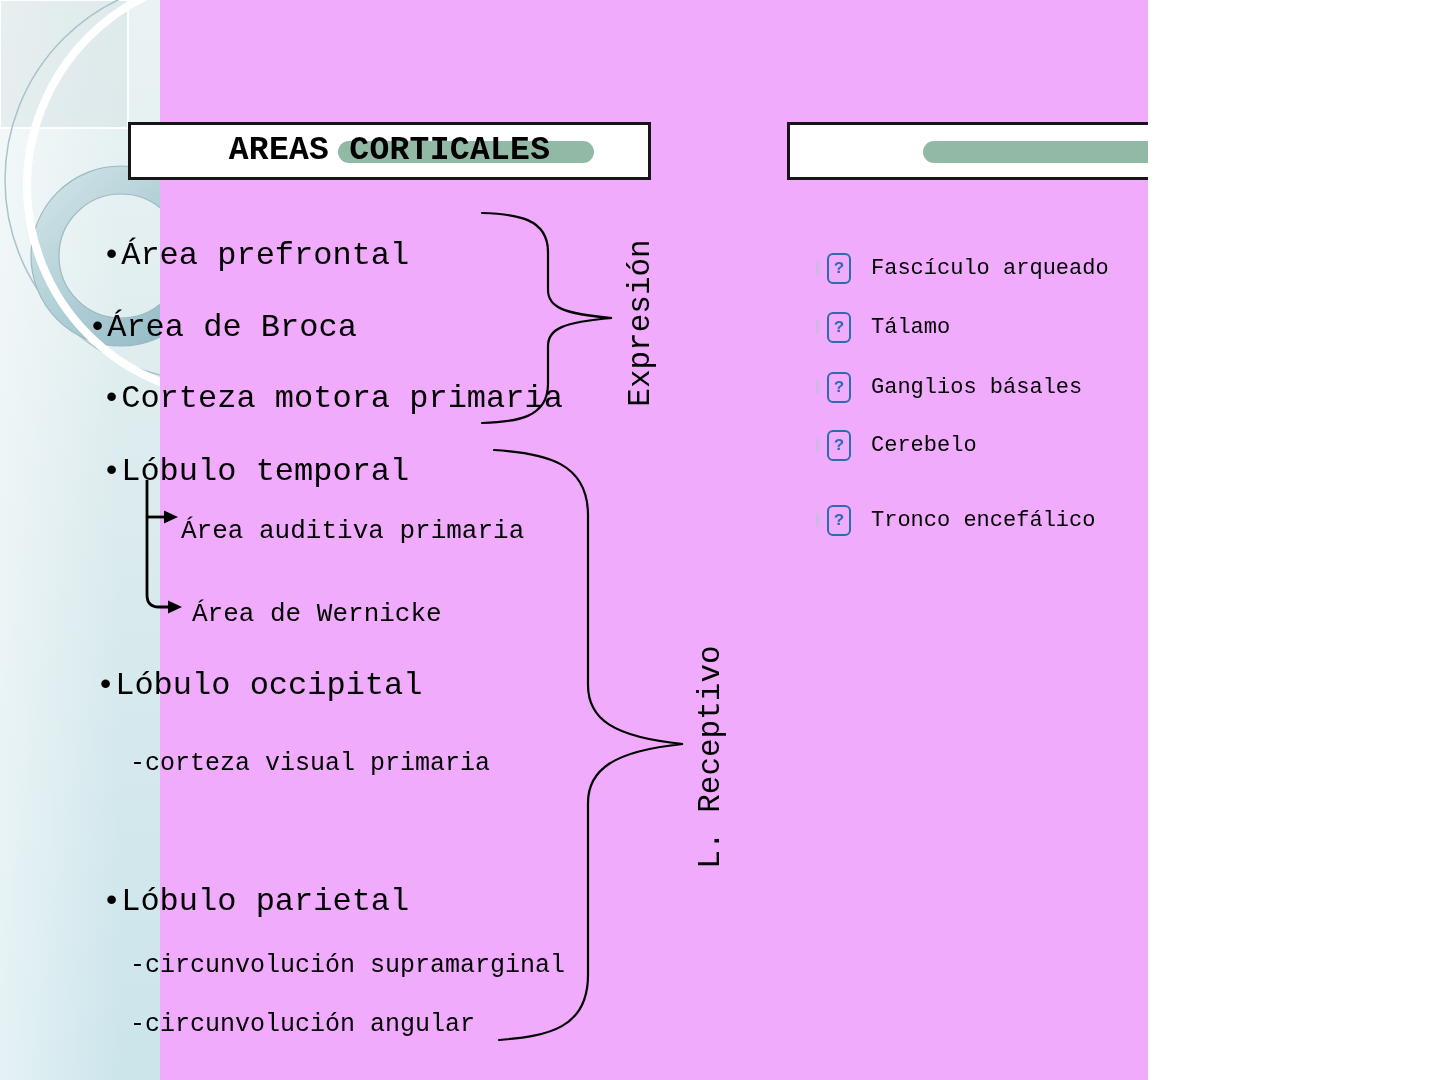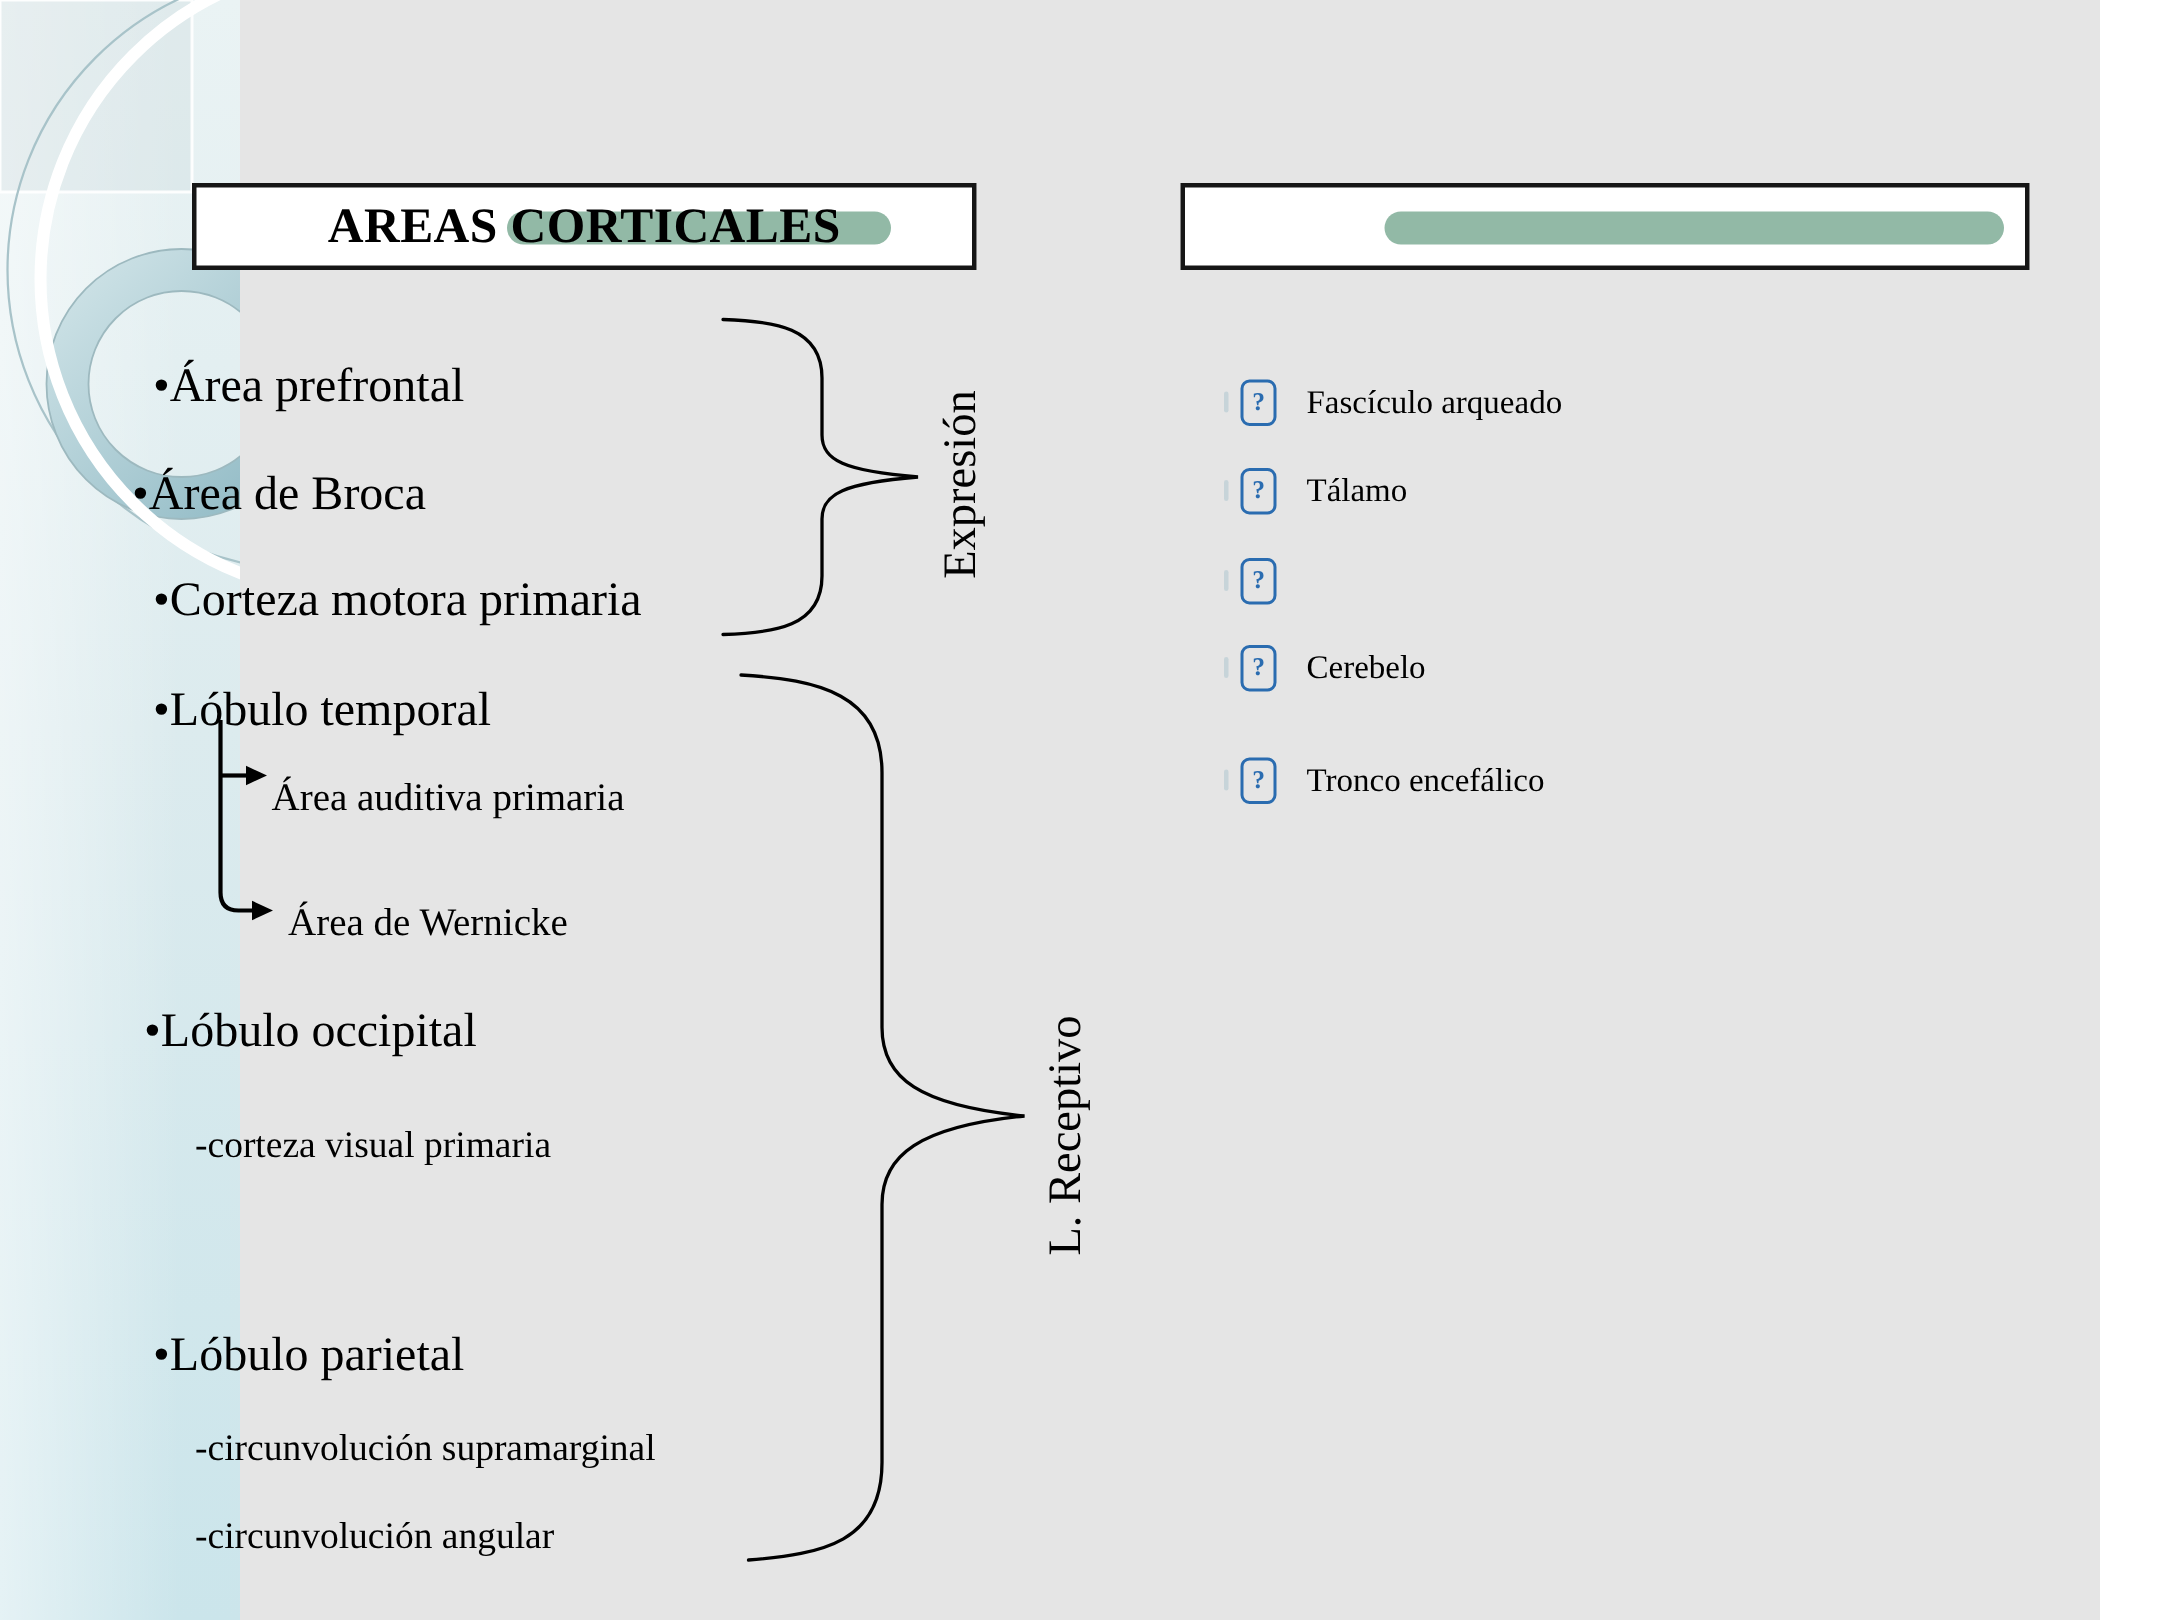--- a/index.html
+++ b/index.html
@@ -1,19 +1,19 @@
 <!DOCTYPE html>
 <html><head>
 <meta charset="utf-8">
 <style>
   html,body { margin:0; padding:0; background:#ffffff; }
   .slide {
-    position:relative; width:1400px; height:1080px;
-    background:#e5e5e5; overflow:hidden;
-    font-family:Liberation Serif, serif; color:#000;
+    position:relative; width:1148px; height:1080px;
+    background:#f0abfc; overflow:hidden;
+    font-family:Liberation Mono, monospace; color:#000;
   }
   .band-svg { position:absolute; left:0; top:0; }
 
   
   .title-box {
     position:absolute; top:122px; height:58px; box-sizing:border-box;
     background:#ffffff; border:3px solid #161616;
   }
   .title-box .pill {
     position:absolute; top:16px; height:22px; border-radius:12px;
@@ -135,20 +135,21 @@
     <span class="txt">Fascículo arqueado</span>
   </div>
   <div class="ri" style="left:816px; top:307px;">
     <span class="tick"></span>
     <span class="tofu">?</span>
     <span class="txt">Tálamo</span>
   </div>
   <div class="ri" style="left:816px; top:367px;">
     <span class="tick"></span>
     <span class="tofu">?</span>
+    <span class="txt">Ganglios básales</span>
   </div>
   <div class="ri" style="left:816px; top:425px;">
     <span class="tick"></span>
     <span class="tofu">?</span>
     <span class="txt">Cerebelo</span>
   </div>
   <div class="ri" style="left:816px; top:500px;">
     <span class="tick"></span>
     <span class="tofu">?</span>
     <span class="txt">Tronco encefálico</span>

